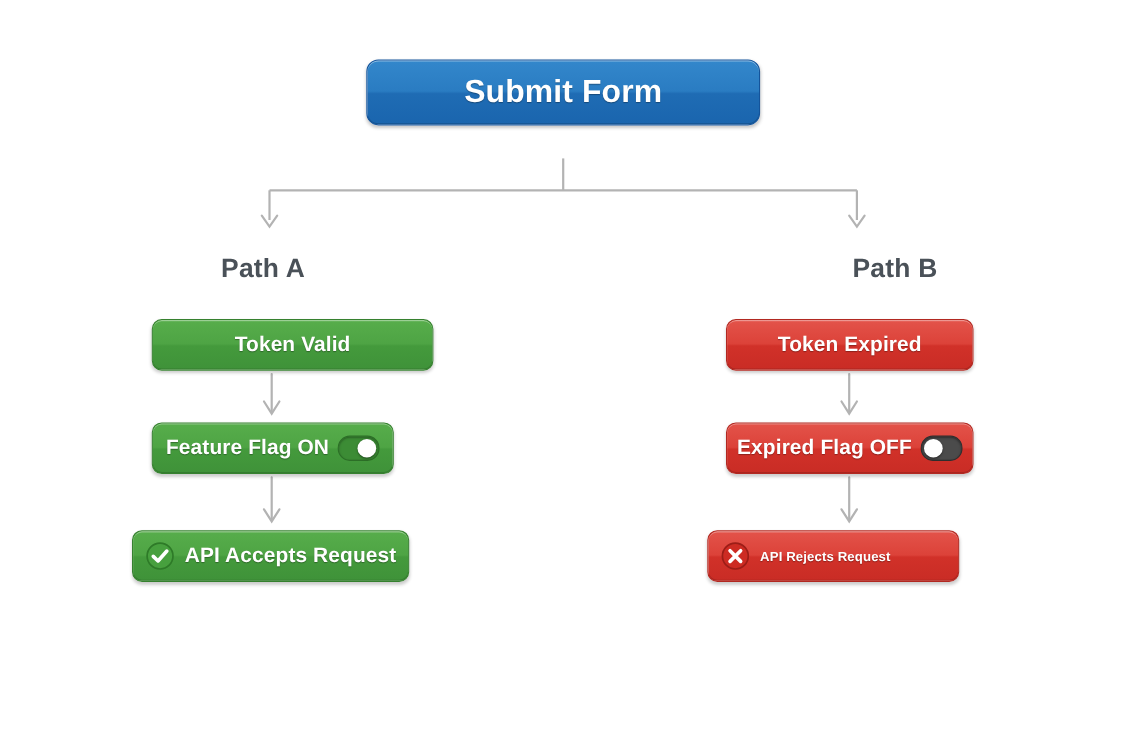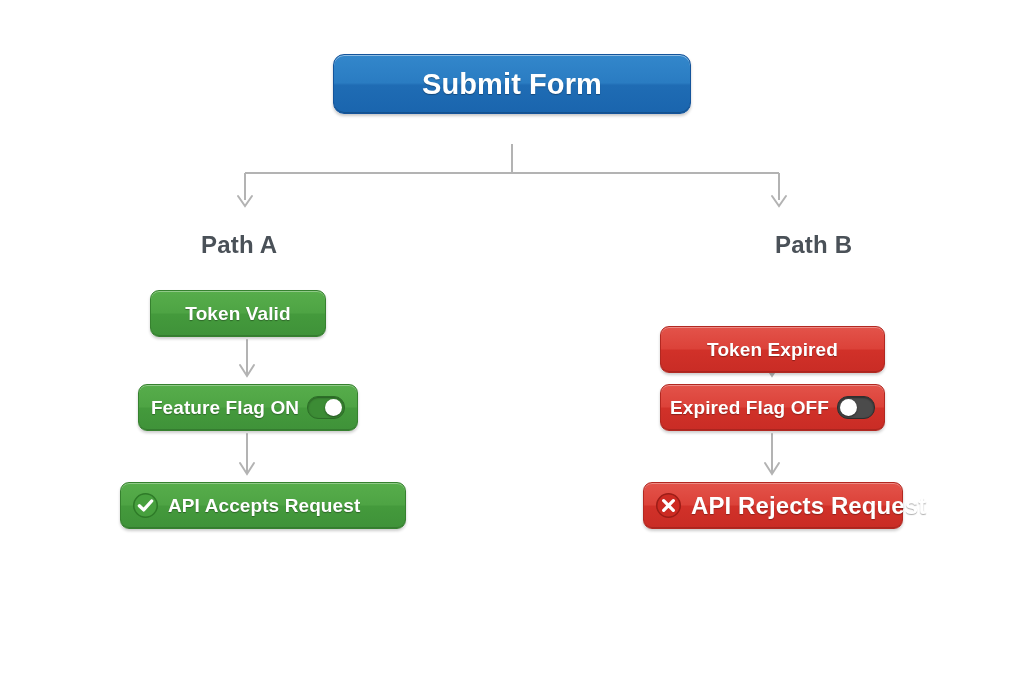--- a/index.html
+++ b/index.html
@@ -79,27 +79,27 @@
   .node.red {
     background: linear-gradient(to bottom, #e3534a 0%, #dc4239 48%, #d13129 52%, #c92c25 100%);
     border: 1px solid #b22821;
     box-shadow:
       inset 0 1px 0 rgba(255,255,255,0.33),
       inset 0 -1px 0 rgba(0,0,0,0.15),
       0 2px 3px rgba(0,0,0,0.20);
   }
 
   
-  .n-a1 { left: 138px; top: 290px; width: 176px; height: 47px; font-size: 19px; margin-left: 12px; }
+  .n-a1 { left: 138px; top: 290px; width: 256px; height: 47px; font-size: 19px; }
   .n-a2 { left: 138px; top: 384px; width: 220px; height: 47px; font-size: 19px; }
-  .n-a3 { left: 120px; top: 482px; width: 286px; height: 47px; font-size: 19px; }
-
-  .n-b1 { left: 660px; top: 290px; width: 225px; height: 47px; font-size: 19px; margin-top: 36px; }
+  .n-a3 { left: 120px; top: 482px; width: 252px; height: 47px; font-size: 19px; }
+
+  .n-b1 { left: 660px; top: 290px; width: 225px; height: 47px; font-size: 19px; }
   .n-b2 { left: 660px; top: 384px; width: 225px; height: 47px; font-size: 19px; }
-  .n-b3 { left: 643px; top: 482px; width: 260px; height: 47px; font-size: 24px; }
+  .n-b3 { left: 643px; top: 482px; width: 229px; height: 47px; font-size: 12px; }
 
   .node .label { white-space: nowrap; }
 
   
   .path-label {
     position: absolute;
     font-size: 24px;
     font-weight: bold;
     color: #4a5158;
     letter-spacing: 0.2px;

